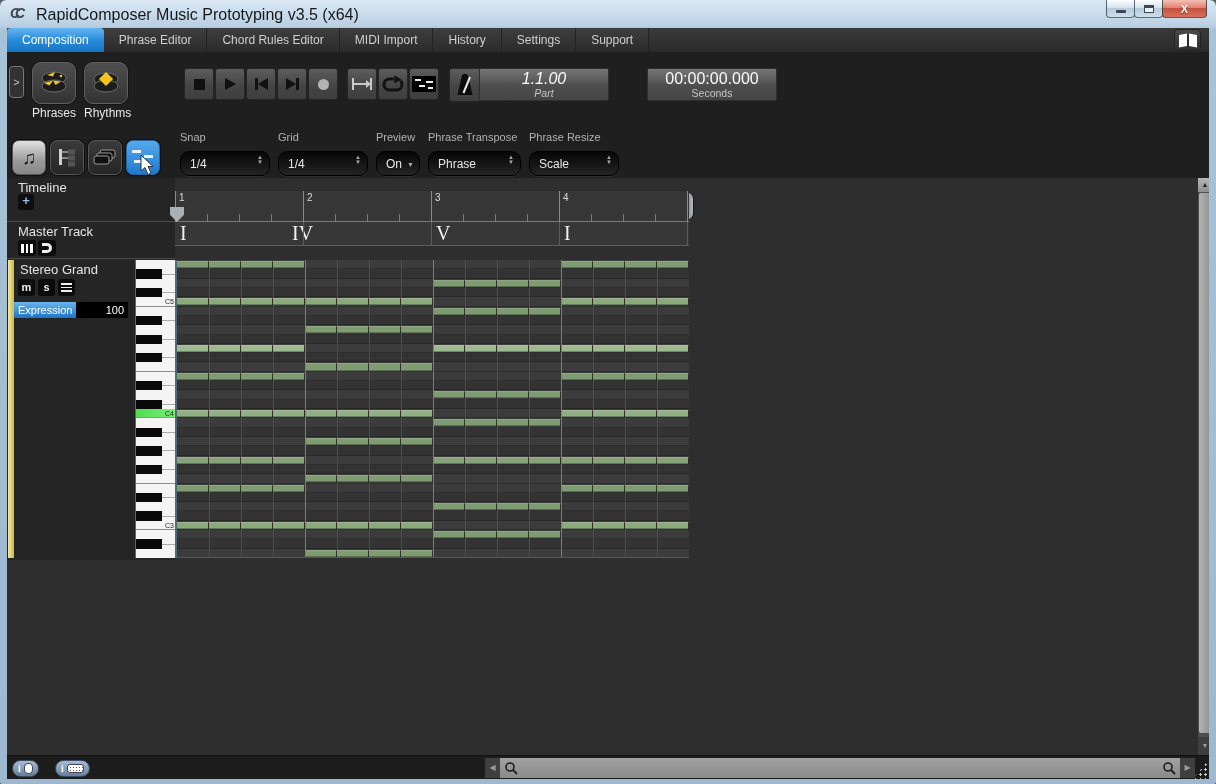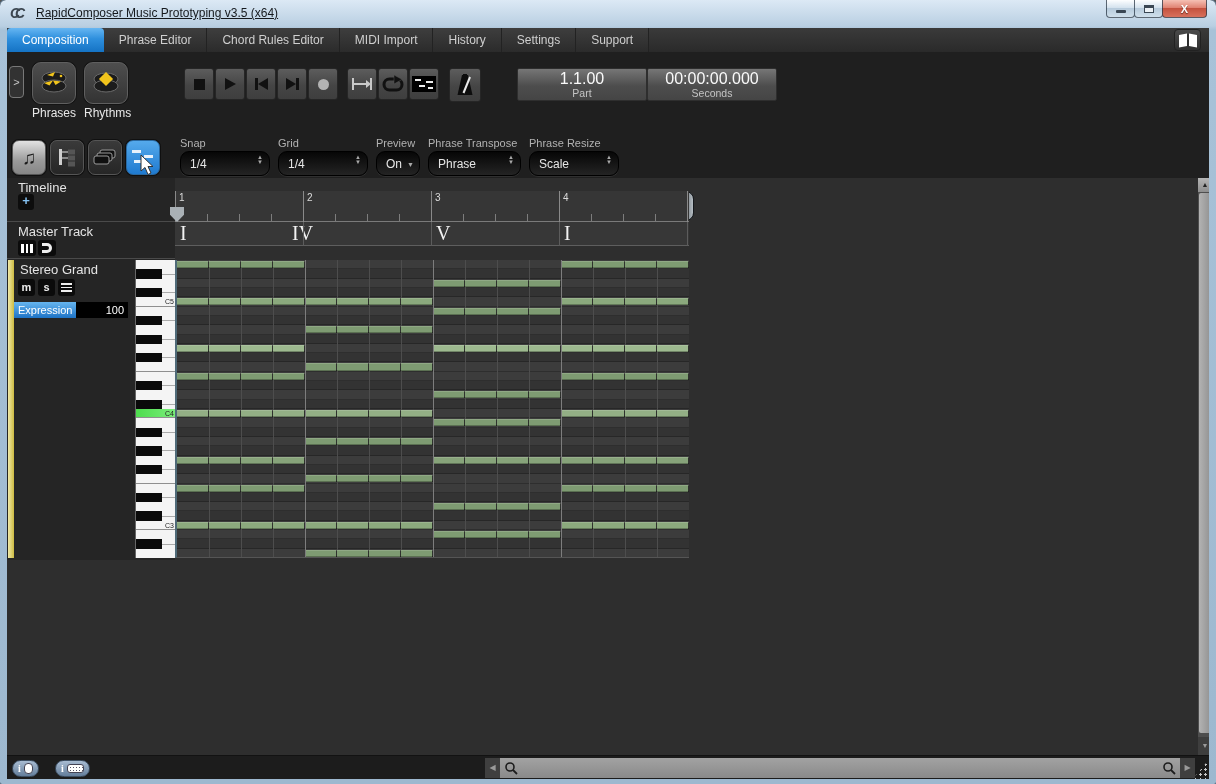--- a/index.html
+++ b/index.html
@@ -4,21 +4,21 @@
 <style>
 * { margin:0; padding:0; box-sizing:border-box; }
 html,body { background:#555; font-family:"Liberation Sans",sans-serif; }
 .window{
   position:relative; width:1216px; height:784px; overflow:hidden;
   background:linear-gradient(180deg,#dce9f5 0,#b9cfe2 26px,#a8c2d8 30px,#9db8cf 100%);
   border-radius:6px 6px 2px 2px; outline:1px solid #5f7d97;
 }
 .titlebar{ position:absolute; left:0; top:0; width:100%; height:28px; }
 .title-icon{ position:absolute; left:10px; top:5px; width:20px; height:18px; color:#3c4650; font-weight:bold; font-size:14px; letter-spacing:-5px; font-style:italic; }
-.title-text{ position:absolute; left:36px; top:6px; font-size:12px; color:#15191d;text-decoration:underline; }
+.title-text{ position:absolute; left:36px; top:6px; font-size:16px; color:#15191d; }
 .winbtns{ position:absolute; right:9px; top:0; display:flex; }
 .winbtn{ width:29px; height:18px; border:1px solid rgba(40,55,70,.75); border-top:none; border-radius:0 0 4px 4px; background:linear-gradient(180deg,#fdfeff,#d4e2ee 45%,#b7cbdc 50%,#cfdfeb); display:flex; align-items:center; justify-content:center; margin-left:-1px; position:relative; }
 .winbtn.close{ width:45px; background:linear-gradient(180deg,#f5c0b4,#e08373 45%,#c4523f 50%,#d8705c); }
 .glyph-min{ width:10px; height:3px; background:#3a4754; border-radius:1px; margin-top:6px; }
 .glyph-max{ width:10px; height:8px; border:1px solid #3a4754; border-top:3px solid #3a4754; background:rgba(255,255,255,.7); }
 .glyph-x{ color:#fff; font-size:11px; font-weight:bold; text-shadow:0 1px 1px rgba(0,0,0,.5); }
 .app{ position:absolute; left:7px; top:28px; width:1202px; height:751px; background:#1f1f1f; overflow:hidden; }
 
 
 .tabbar{ position:absolute; left:0; top:0; width:1202px; height:24px; background:linear-gradient(180deg,#3a3a3a,#2a2a2a); display:flex; }
@@ -36,21 +36,21 @@
 .metro{ position:absolute; left:442px; top:40px; }
 .display{ position:absolute; top:40px; width:130px; height:33px; border-radius:2px; background:linear-gradient(180deg,#767676,#4d4d4d 55%,#454545); border:1px solid #2e2e2e; text-align:center; }
 .disp-val{ font-size:16px; color:#fafafa; line-height:19px; }
 .disp-lab{ font-size:10.5px; color:#c4c4c4; line-height:11px; }
 
 
 .toolbtn{ position:absolute; top:112px; width:34px; height:35px; border-radius:7px; display:flex; align-items:center; justify-content:center; border:1px solid #555; box-shadow:0 0 0 1px #101010; }
 .toolbtn.silver{ background:linear-gradient(180deg,#e2e2e2,#9a9a9a 60%,#868686); }
 .toolbtn.dark{ background:linear-gradient(180deg,#3a3a3a,#262626); }
 .toolbtn.blue{ background:linear-gradient(180deg,#55aaec,#1f7ad0); border-color:#2a689f; }
-.optlabel{ position:absolute; top:109px; font-size:11px; color:#b2b2b2; }
+.optlabel{ position:absolute; top:103px; font-size:11px; color:#b2b2b2; }
 .optfield{ position:absolute; top:123px; height:25px; background:linear-gradient(180deg,#060606,#242424); border:1px solid #000; box-shadow:0 1px 0 rgba(255,255,255,.08); border-radius:9px; color:#e6e6e6; font-size:12px; display:flex; align-items:center; padding-left:9px; }
 .spinner{ position:absolute; right:6px; top:3px; display:flex; flex-direction:column; color:#a9a9a9; font-size:6px; line-height:5px; text-align:center; }
 .dd-arrow{ position:absolute; right:5px; top:9px; color:#a9a9a9; font-size:7px; line-height:7px; }
 
 
 .content{ position:absolute; left:0; top:150px; width:1202px; height:577px; background:#2e2e2e; }
 .leftpanel{ position:absolute; left:0; top:0; width:168px; height:382px; background:#252525; }
 .sec-label{ font-size:13px; color:#e4e4e4; }
 .divider{ position:absolute; left:0; width:168px; height:1px; background:#4a4a4a; }
 .addbtn{ position:absolute; left:11px; top:16px; width:16px; height:16px; background:#0d0d0d; border-radius:3px; color:#85c2f2; font-weight:bold; font-size:13px; line-height:14px; text-align:center; }
@@ -219,21 +219,21 @@
     </div>
 
     <div class="metro tbtn" style="width:32px;height:34px;">
       <svg width="22" height="24" viewBox="0 0 22 24">
         <path d="M8 2 h6 l4.5 20 h-15 z" fill="#0d0d0d"></path>
         <line x1="9.5" y1="20" x2="16" y2="4" stroke="#e8e8e8" stroke-width="2"></line>
         <rect x="9" y="1" width="4" height="3" fill="#0d0d0d"></rect>
       </svg>
     </div>
 
-    <div class="display" style="left:510px;">
+    <div class="display" style="left:472px;font-style:italic;">
       <div class="disp-val">1.1.00</div>
       <div class="disp-lab">Part</div>
     </div>
     <div class="display" style="left:640px;">
       <div class="disp-val">00:00:00.000</div>
       <div class="disp-lab">Seconds</div>
     </div>
 
     <div class="toolbtn silver" style="left:5px;">
       <span style="font-size:19px;color:#1a1a1a;line-height:19px;">♫</span>

